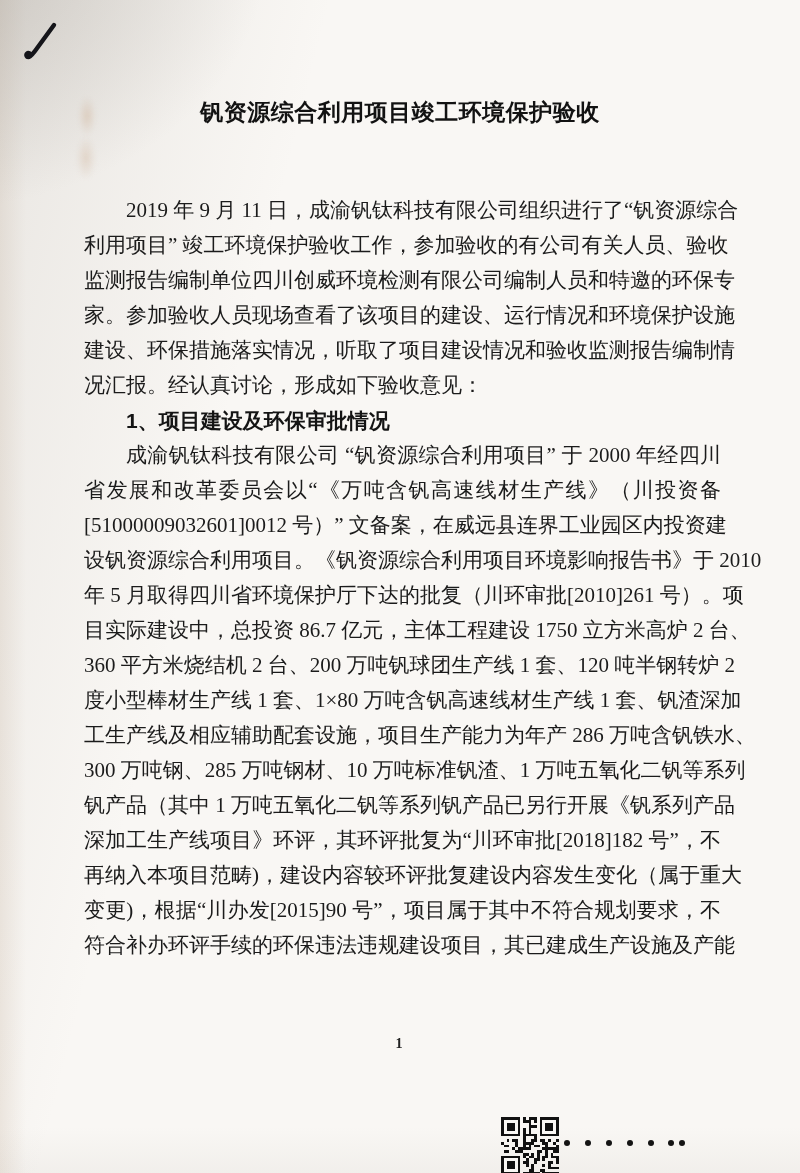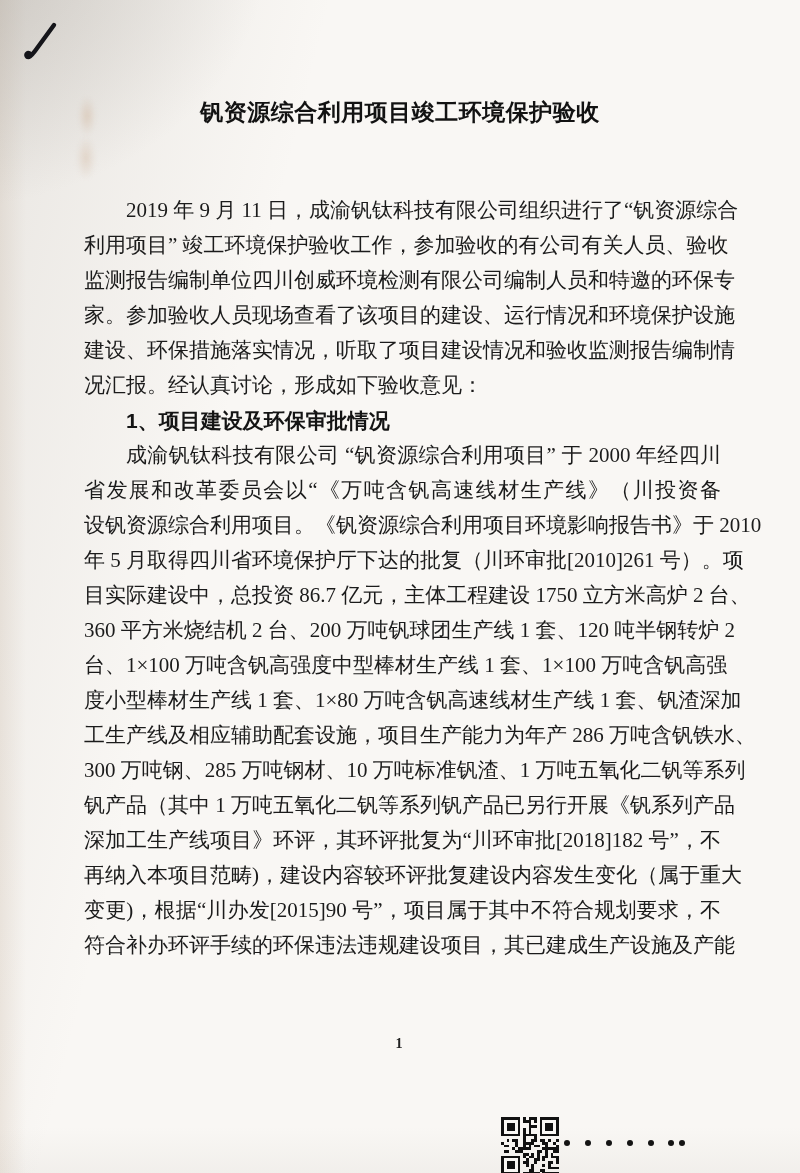--- a/index.html
+++ b/index.html
@@ -73,25 +73,25 @@
   <div class="body-lines">
     <div class="line indent">2019 年 9 月 11 日，成渝钒钛科技有限公司组织进行了“钒资源综合</div>
     <div class="line">利用项目” 竣工环境保护验收工作，参加验收的有公司有关人员、验收</div>
     <div class="line">监测报告编制单位四川创威环境检测有限公司编制人员和特邀的环保专</div>
     <div class="line">家。参加验收人员现场查看了该项目的建设、运行情况和环境保护设施</div>
     <div class="line">建设、环保措施落实情况，听取了项目建设情况和验收监测报告编制情</div>
     <div class="line left">况汇报。经认真讨论，形成如下验收意见：</div>
     <div class="line left indent heading">1、项目建设及环保审批情况</div>
     <div class="line indent">成渝钒钛科技有限公司 “钒资源综合利用项目” 于 2000 年经四川</div>
     <div class="line">省发展和改革委员会以“《万吨含钒高速线材生产线》（川投资备</div>
+    <div class="line">[51000009032601]0012 号）” 文备案，在威远县连界工业园区内投资建</div>
     <div class="line">设钒资源综合利用项目。《钒资源综合利用项目环境影响报告书》于 2010</div>
     <div class="line">年 5 月取得四川省环境保护厅下达的批复（川环审批[2010]261 号）。项</div>
     <div class="line">目实际建设中，总投资 86.7 亿元，主体工程建设 1750 立方米高炉 2 台、</div>
     <div class="line">360 平方米烧结机 2 台、200 万吨钒球团生产线 1 套、120 吨半钢转炉 2</div>
-    <div class="line">台、1×100 万吨含钒高强度中型棒材生产线 1 套、1×100 万吨含钒高强</div>
     <div class="line">度小型棒材生产线 1 套、1×80 万吨含钒高速线材生产线 1 套、钒渣深加</div>
     <div class="line">工生产线及相应辅助配套设施，项目生产能力为年产 286 万吨含钒铁水、</div>
     <div class="line">300 万吨钢、285 万吨钢材、10 万吨标准钒渣、1 万吨五氧化二钒等系列</div>
     <div class="line">钒产品（其中 1 万吨五氧化二钒等系列钒产品已另行开展《钒系列产品</div>
     <div class="line">深加工生产线项目》环评，其环评批复为“川环审批[2018]182 号”，不</div>
     <div class="line">再纳入本项目范畴)，建设内容较环评批复建设内容发生变化（属于重大</div>
     <div class="line">变更)，根据“川办发[2015]90 号”，项目属于其中不符合规划要求，不</div>
     <div class="line">符合补办环评手续的环保违法违规建设项目，其已建成生产设施及产能</div>
   </div>
 

